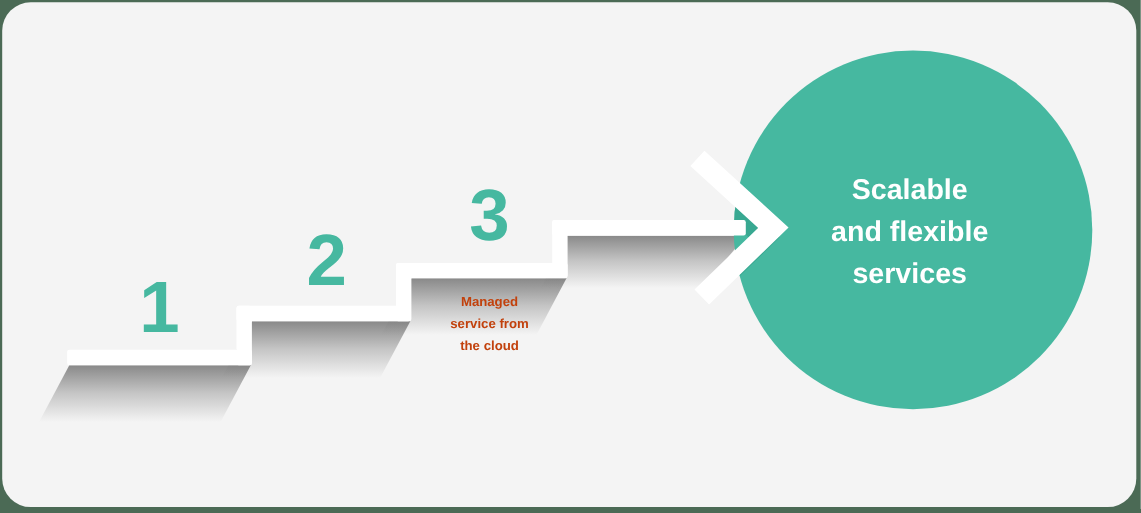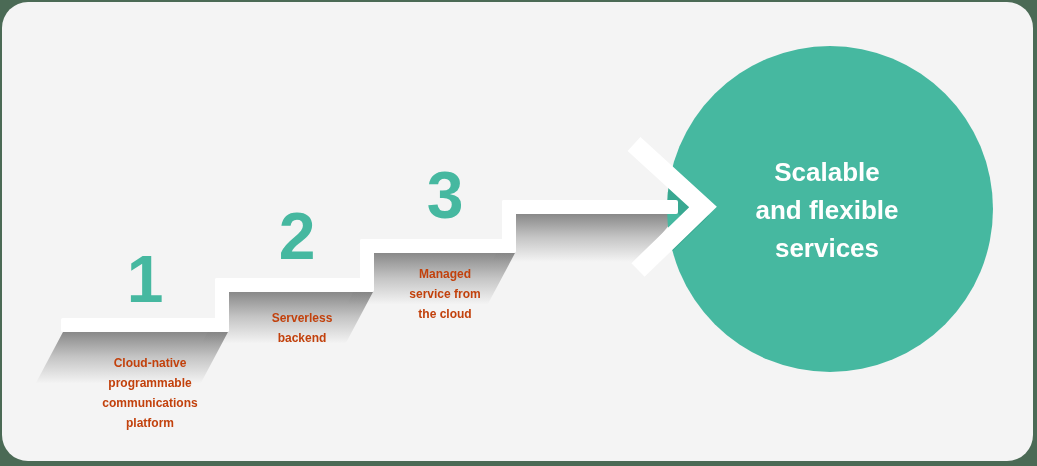--- a/index.html
+++ b/index.html
@@ -84,26 +84,20 @@
   <div class="band tread2"></div>
   <div class="band riser2"></div>
   <div class="band tread3"></div>
   <div class="band riser3"></div>
   <div class="band shaft"></div>
 
   <div class="num num1">1</div>
   <div class="num num2">2</div>
   <div class="num num3">3</div>
 
-  <div class="step-label l1">Cloud-native
-programmable
-communications
-platform</div>
-  <div class="step-label l2">Serverless
-backend</div>
   <div class="step-label l3">Managed
 service from
 the cloud</div>
 
   <div class="circle-label">Scalable
 and flexible
 services</div>
 
 </div>
 

